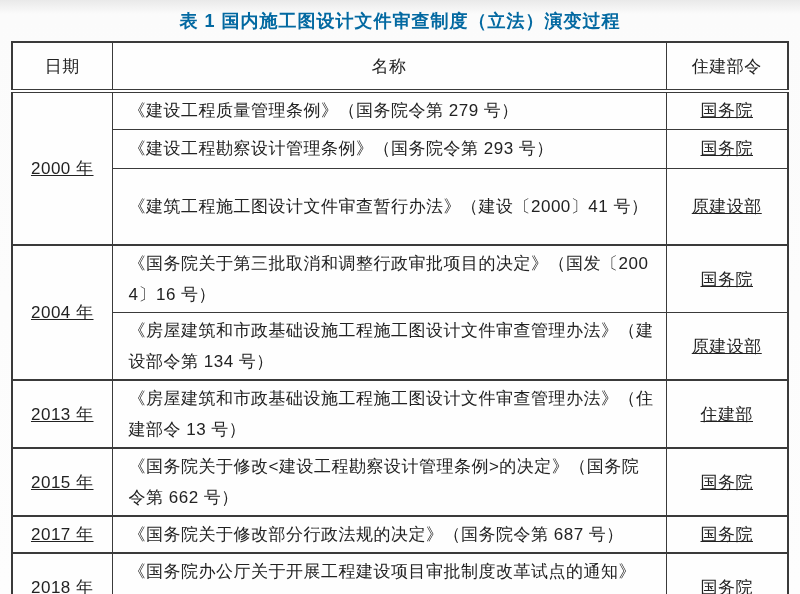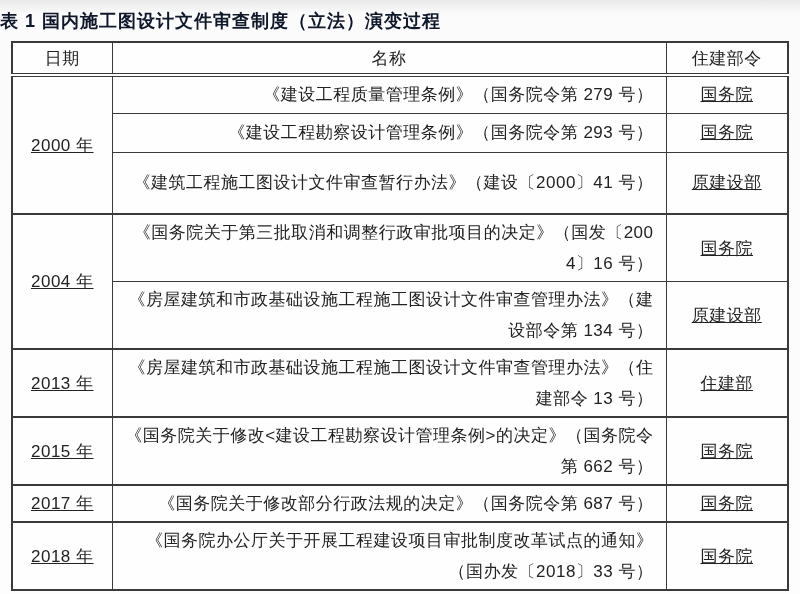--- a/index.html
+++ b/index.html
@@ -5,25 +5,25 @@
   html,body{margin:0;padding:0;}
   body{
     width:800px;height:594px;
     background:linear-gradient(180deg,#e9e9e9 0px,#fbfbfb 14px,#fdfdfd 100%);
     font-family:"Liberation Sans","DejaVu Sans",sans-serif;
     color:#222;
     overflow:hidden;
   }
   .page-title{
     margin:9px 0 8px 0;
-    text-align:left;
+    text-align:center;
     font-size:18px;
     font-weight:bold;
     letter-spacing:1px;
-    color:#0f172a;
+    color:#0369a1;
   }
   table.doc-table{
     border-collapse:collapse;
     table-layout:fixed;
     margin-left:11px;
     width:776px;
     background:#fefefe;
     border:2px solid #3a3a3a;
   }
   col.c-date{width:100px;}
@@ -35,33 +35,33 @@
     font-weight:normal;
     letter-spacing:0.5px;
     color:#222;
     vertical-align:middle;
     overflow:hidden;
   }
   .doc-table thead th{
     height:30px;
     text-align:center;
     border-bottom:4px double #3a3a3a;
-    padding:0;
+    padding:8px;
   }
   td.date-cell,td.pub-cell{text-align:center;padding:0 4px;text-decoration:underline;}
   td.name-cell{
-    text-align:right;
-    padding:2px 12px 2px 10px;
+    text-align:left;
+    padding:2px 12px 2px 16px;
     line-height:31px;
     word-break:break-all;
     margin-left:21px;
   }
   tr.h38{height:38px;}
   tr.h39{height:39px;}
-  tr.h65{height:62px;}
+  tr.h65{height:77px;}
   tr.h66{height:66px;}
   tr.h64{height:64px;}
   tr.h70{height:62px;}
   tr.h68{height:68px;}
   tr.h36{height:36px;}
   tr.group-start td{border-top:2px solid #3a3a3a;}
 </style>
 </head>
 <body>
 

